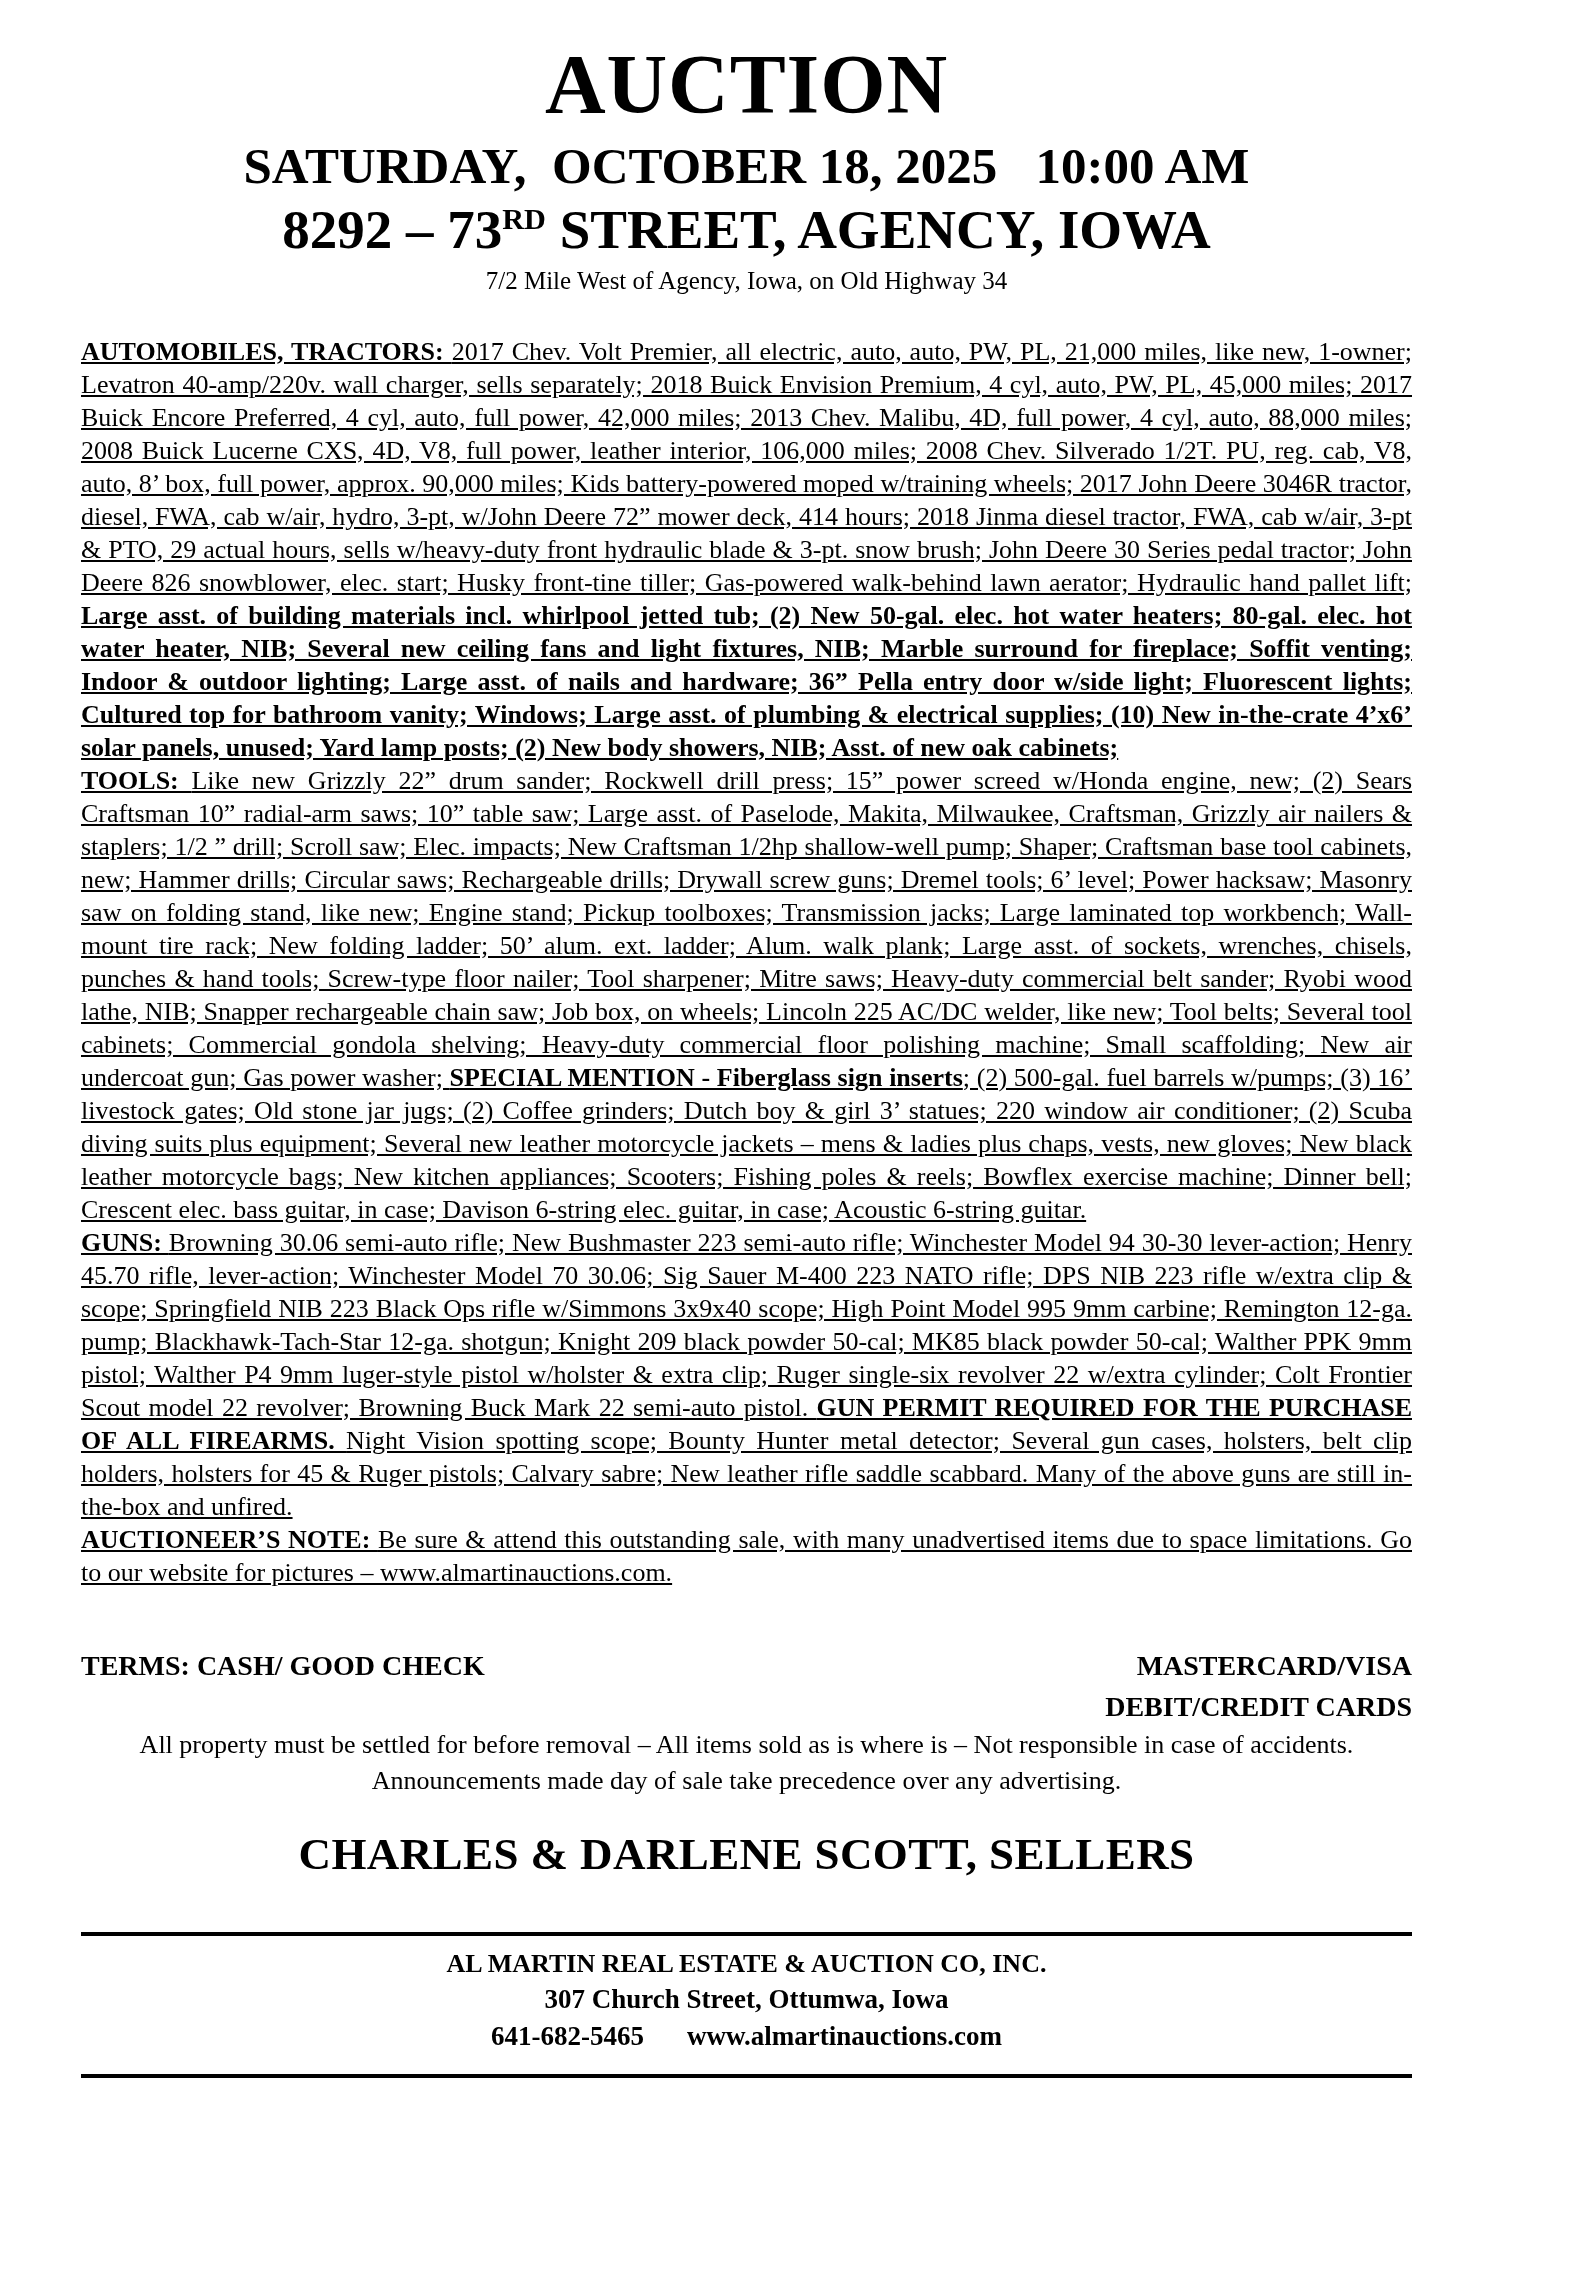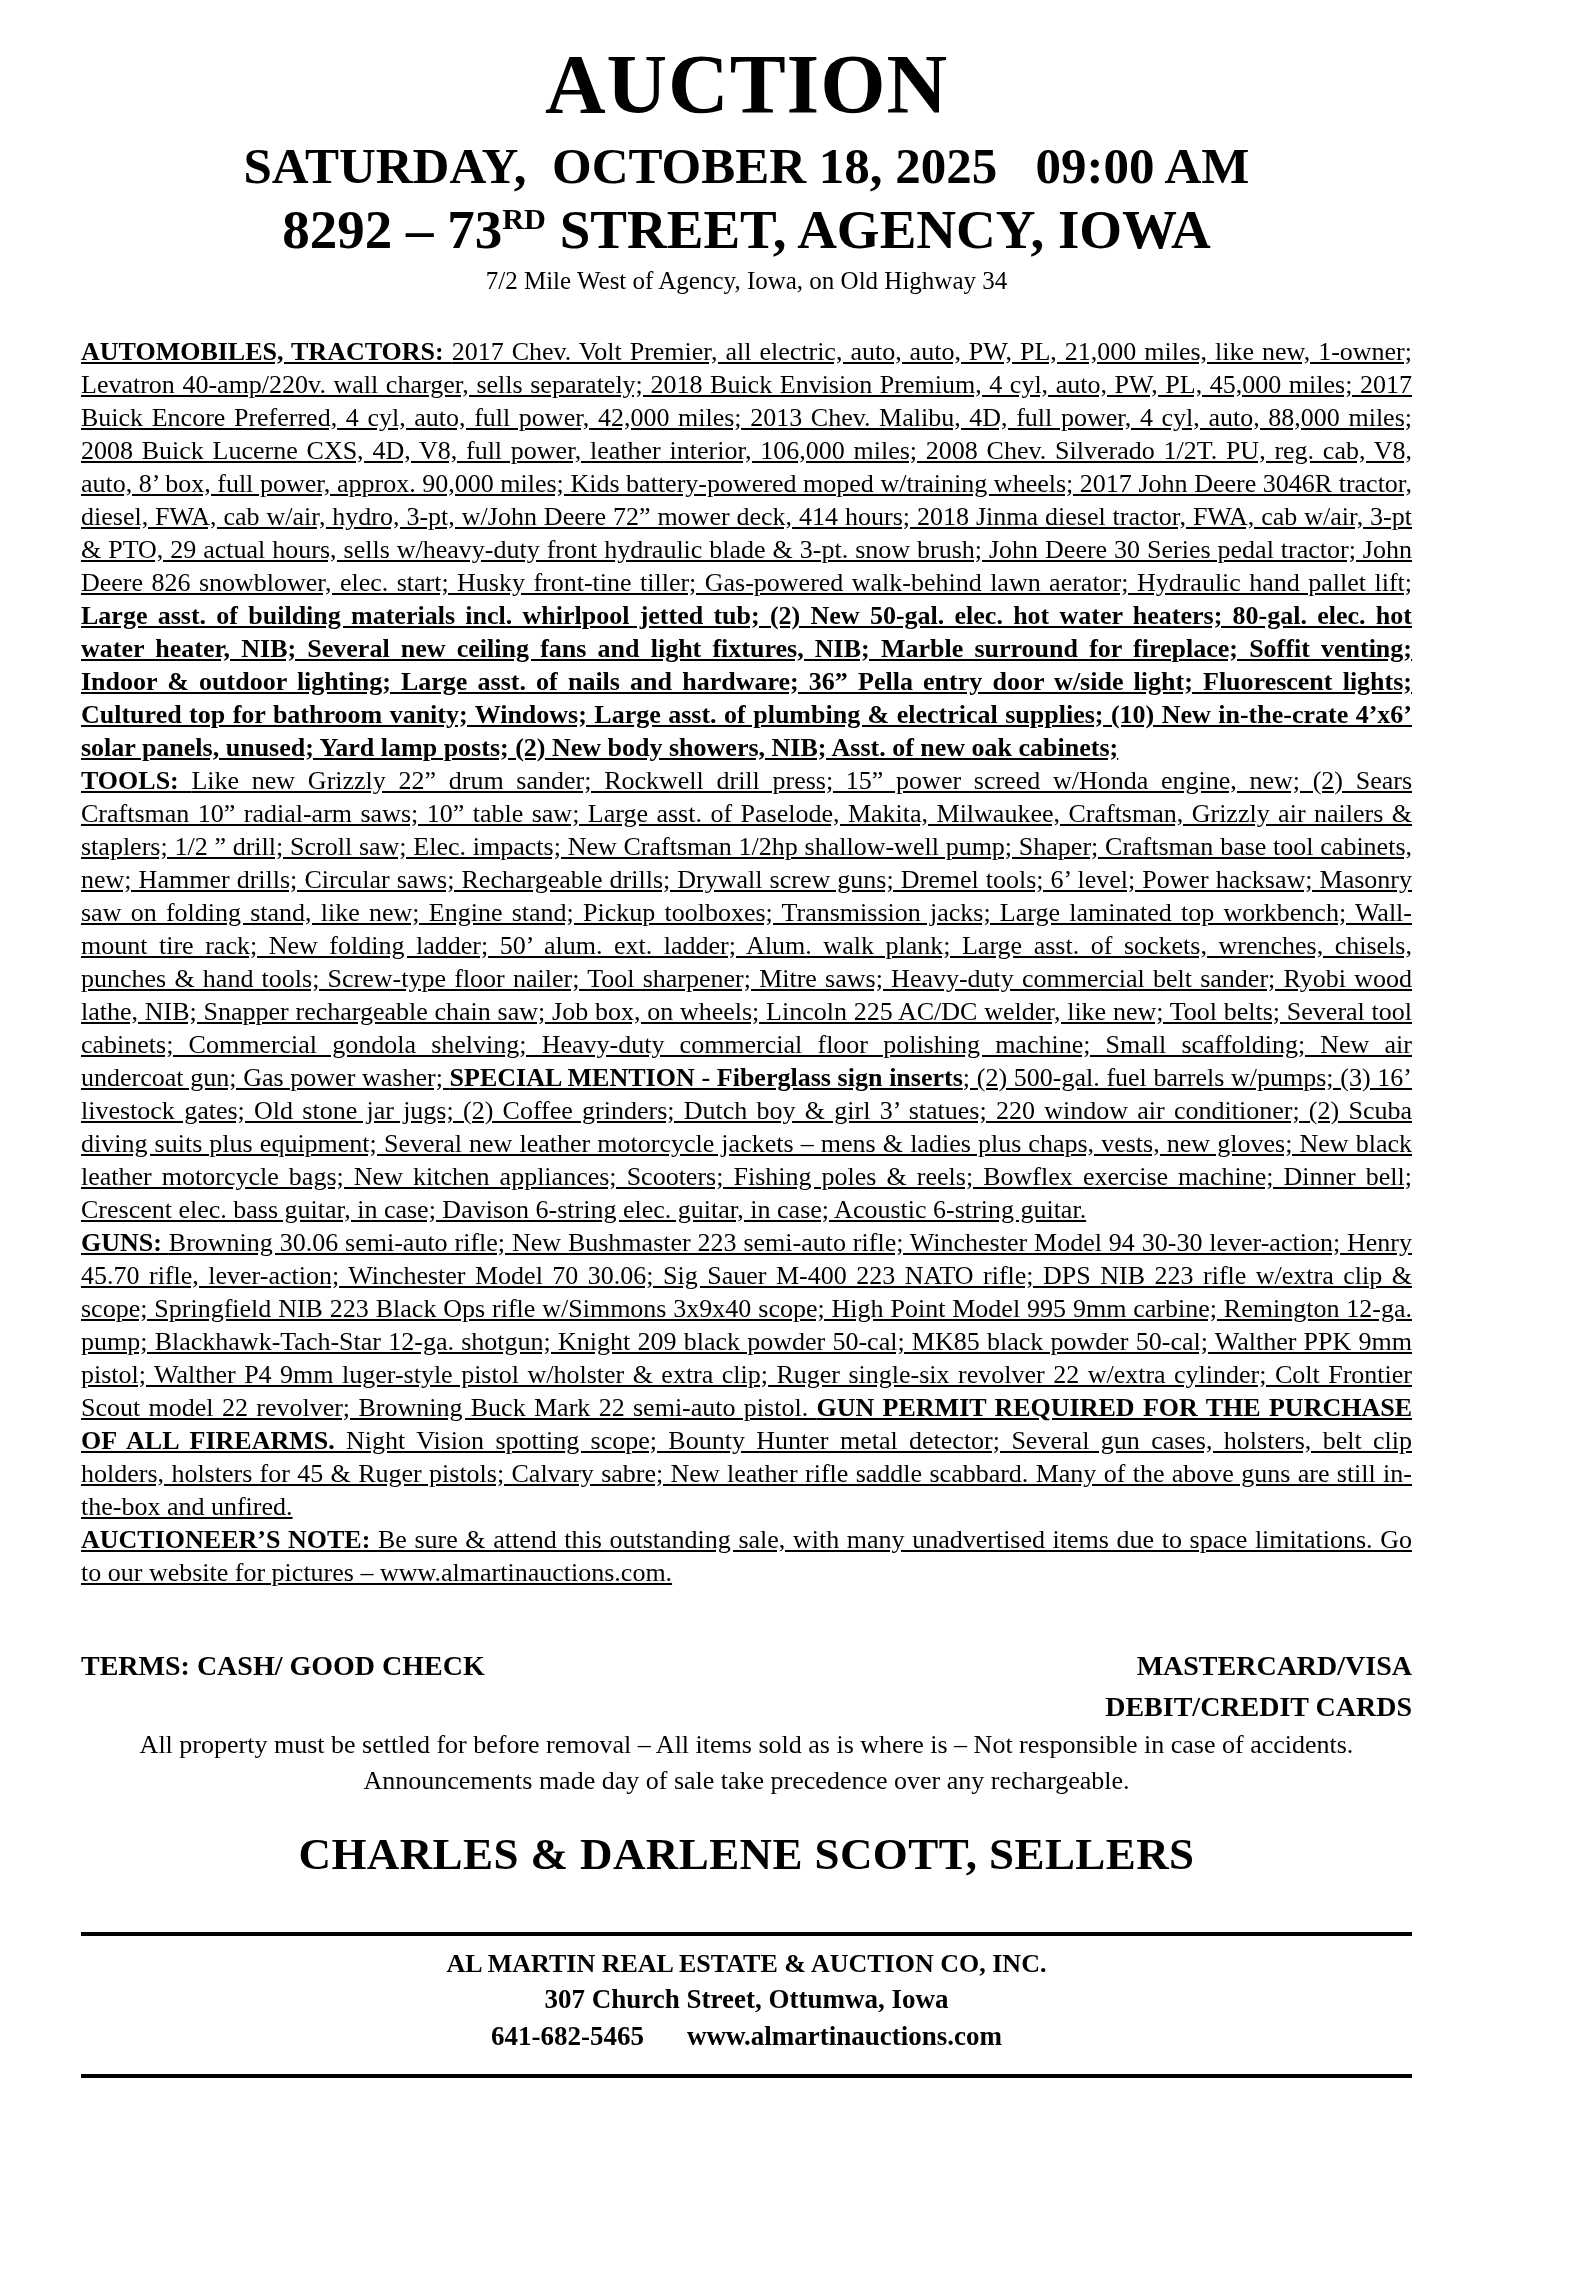--- a/index.html
+++ b/index.html
@@ -106,21 +106,21 @@
   }
   .footer-phone .gap { display: inline-block; width: 43px; }
 </style>
 </head>
 <body>
 
 <div class="page">
 
   <div class="title center">AUCTION</div>
 
-  <div class="datetime center pre">SATURDAY,  OCTOBER 18, 2025   09:00 AM</div>
+  <div class="datetime center pre">SATURDAY,  OCTOBER 18, 2025   10:00 AM</div>
 
   <div class="addr center"><span>8292 – 73</span><sup>RD</sup><span> STREET, AGENCY, IOWA</span></div>
 
   <div class="dirs center">7/2 Mile West of Agency, Iowa, on Old Highway 34</div>
 
   <div>
       <p class="body-par"><span class="b">AUTOMOBILES, TRACTORS:  </span><span>2017 Chev. Volt Premier, all electric, auto, auto, PW, PL, 21,000 miles, like new, 1-owner; Levatron 40-amp/220v. wall charger, sells separately; 2018 Buick Envision Premium, 4 cyl, auto, PW, PL, 45,000 miles; 2017 Buick Encore Preferred, 4 cyl, auto, full power, 42,000 miles; 2013 Chev. Malibu, 4D, full power, 4 cyl, auto, 88,000 miles; 2008 Buick Lucerne CXS, 4D, V8, full power, leather interior, 106,000 miles; 2008 Chev. Silverado 1/2T. PU, reg. cab, V8, auto, 8’ box, full power, approx. 90,000 miles; Kids battery-powered moped w/training wheels; 2017 John Deere 3046R tractor, diesel, FWA, cab w/air, hydro, 3-pt, w/John Deere 72” mower deck, 414 hours; 2018 Jinma diesel tractor, FWA, cab w/air, 3-pt &amp; PTO, 29 actual hours, sells w/heavy-duty front hydraulic blade &amp; 3-pt. snow brush; John Deere 30 Series pedal tractor; John Deere 826 snowblower, elec. start; Husky front-tine tiller; Gas-powered walk-behind lawn aerator; Hydraulic hand pallet lift; </span><span class="b">Large asst. of building materials incl. whirlpool jetted tub; (2) New 50-gal. elec. hot water heaters; 80-gal. elec. hot water heater, NIB; Several new ceiling fans and light fixtures, NIB; Marble surround for fireplace; Soffit venting; Indoor &amp; outdoor lighting; Large asst. of nails and hardware; 36” Pella entry door w/side light;  Fluorescent lights; Cultured top for bathroom vanity; Windows; Large asst. of plumbing &amp; electrical supplies; (10) New in-the-crate 4’x6’ solar panels, unused; Yard lamp posts; (2) New body showers, NIB; Asst. of new oak cabinets;</span></p>
       <p class="body-par"><span class="b">TOOLS:  </span><span>Like new Grizzly 22” drum sander; Rockwell drill press; 15” power screed w/Honda engine, new; (2) Sears Craftsman 10” radial-arm saws; 10” table saw; Large asst. of Paselode, Makita, Milwaukee, Craftsman, Grizzly air nailers &amp; staplers; 1/2 ” drill; Scroll saw; Elec. impacts;  New Craftsman 1/2hp shallow-well pump; Shaper; Craftsman base tool cabinets, new; Hammer drills; Circular saws; Rechargeable drills; Drywall screw guns; Dremel tools; 6’ level; Power hacksaw; Masonry saw on folding stand, like new; Engine stand; Pickup toolboxes; Transmission jacks; Large laminated top workbench; Wall-mount tire rack; New folding ladder; 50’ alum. ext. ladder; Alum. walk plank; Large asst. of sockets, wrenches, chisels, punches &amp; hand tools; Screw-type floor nailer; Tool sharpener; Mitre saws; Heavy-duty commercial belt sander; Ryobi wood lathe, NIB; Snapper rechargeable chain saw; Job box, on wheels; Lincoln 225 AC/DC welder, like new; Tool belts; Several tool cabinets; Commercial gondola shelving; Heavy-duty commercial floor polishing machine; Small scaffolding; New air undercoat gun; Gas power washer; </span><span class="b">SPECIAL MENTION - Fiberglass sign inserts</span><span>; (2) 500-gal. fuel barrels w/pumps; (3) 16’ livestock gates; Old stone jar jugs; (2) Coffee grinders; Dutch boy &amp; girl 3’ statues; 220 window air conditioner; (2) Scuba diving suits plus equipment; Several new leather motorcycle jackets – mens &amp; ladies plus chaps, vests, new gloves; New black leather motorcycle bags; New kitchen appliances; Scooters; Fishing poles &amp; reels; Bowflex exercise machine; Dinner bell; Crescent elec. bass guitar, in case; Davison 6-string elec. guitar, in case; Acoustic 6-string guitar.</span></p>
       <p class="body-par"><span class="b">GUNS:  </span><span>Browning 30.06 semi-auto rifle; New Bushmaster 223 semi-auto rifle; Winchester Model 94 30-30 lever-action; Henry 45.70 rifle, lever-action; Winchester Model 70 30.06; Sig Sauer M-400 223 NATO rifle;  DPS NIB 223 rifle w/extra clip &amp; scope; Springfield NIB 223 Black Ops rifle w/Simmons 3x9x40 scope; High Point Model 995 9mm carbine; Remington 12-ga. pump; Blackhawk-Tach-Star 12-ga. shotgun; Knight 209 black powder 50-cal; MK85 black powder 50-cal; Walther PPK 9mm pistol; Walther P4 9mm luger-style pistol w/holster &amp; extra clip; Ruger single-six revolver 22 w/extra cylinder; Colt Frontier Scout model 22 revolver; Browning Buck Mark 22 semi-auto pistol.  </span><span class="b">GUN PERMIT REQUIRED FOR THE PURCHASE OF ALL FIREARMS. </span><span>Night Vision spotting scope; Bounty Hunter metal detector; Several gun cases, holsters, belt clip holders, holsters for 45 &amp; Ruger pistols;  Calvary sabre; New leather rifle saddle scabbard. Many of the above guns are still in-the-box and unfired.</span></p>
     </div>
@@ -131,21 +131,21 @@
     <div class="terms-left">
       <div>TERMS: CASH/ GOOD CHECK</div>
     </div>
     <div class="terms-right">
       <div>MASTERCARD/VISA</div>
       <div>DEBIT/CREDIT CARDS</div>
     </div>
   </div>
 
   <div class="terms-center center">All property must be settled for before removal – All items sold as is where is – Not responsible in case of accidents.</div>
-  <div class="terms-center center">Announcements made day of sale take precedence over any rechargeable.</div>
+  <div class="terms-center center">Announcements made day of sale take precedence over any advertising.</div>
 
   <div class="sellers center">CHARLES &amp; DARLENE SCOTT, SELLERS</div>
 
   <hr class="rule rule-top">
 
   <div class="footer-company center">AL MARTIN REAL ESTATE &amp; AUCTION CO, INC.</div>
   <div class="footer-addr center">307 Church Street,  Ottumwa, Iowa</div>
   <div class="footer-phone center"><span>641-682-5465</span><span class="gap"></span><span>www.almartinauctions.com</span></div>
 
   <hr class="rule rule-bottom">

